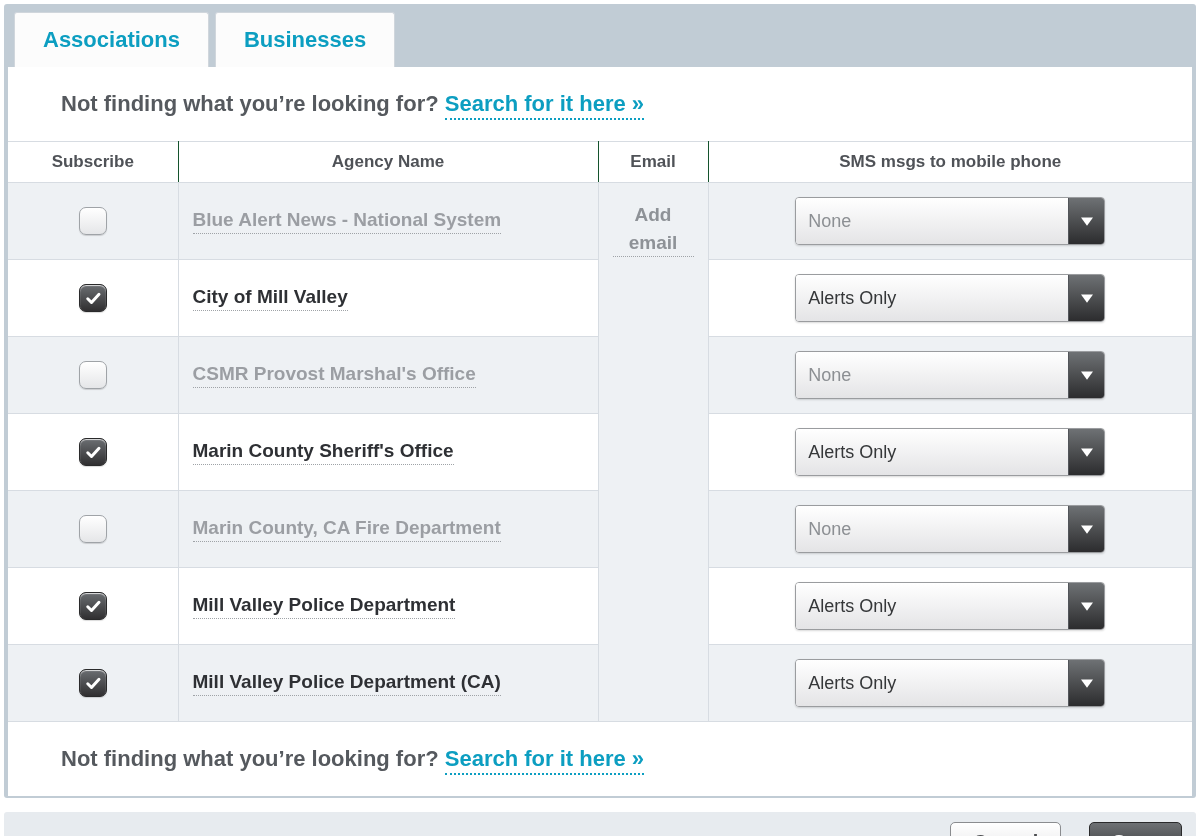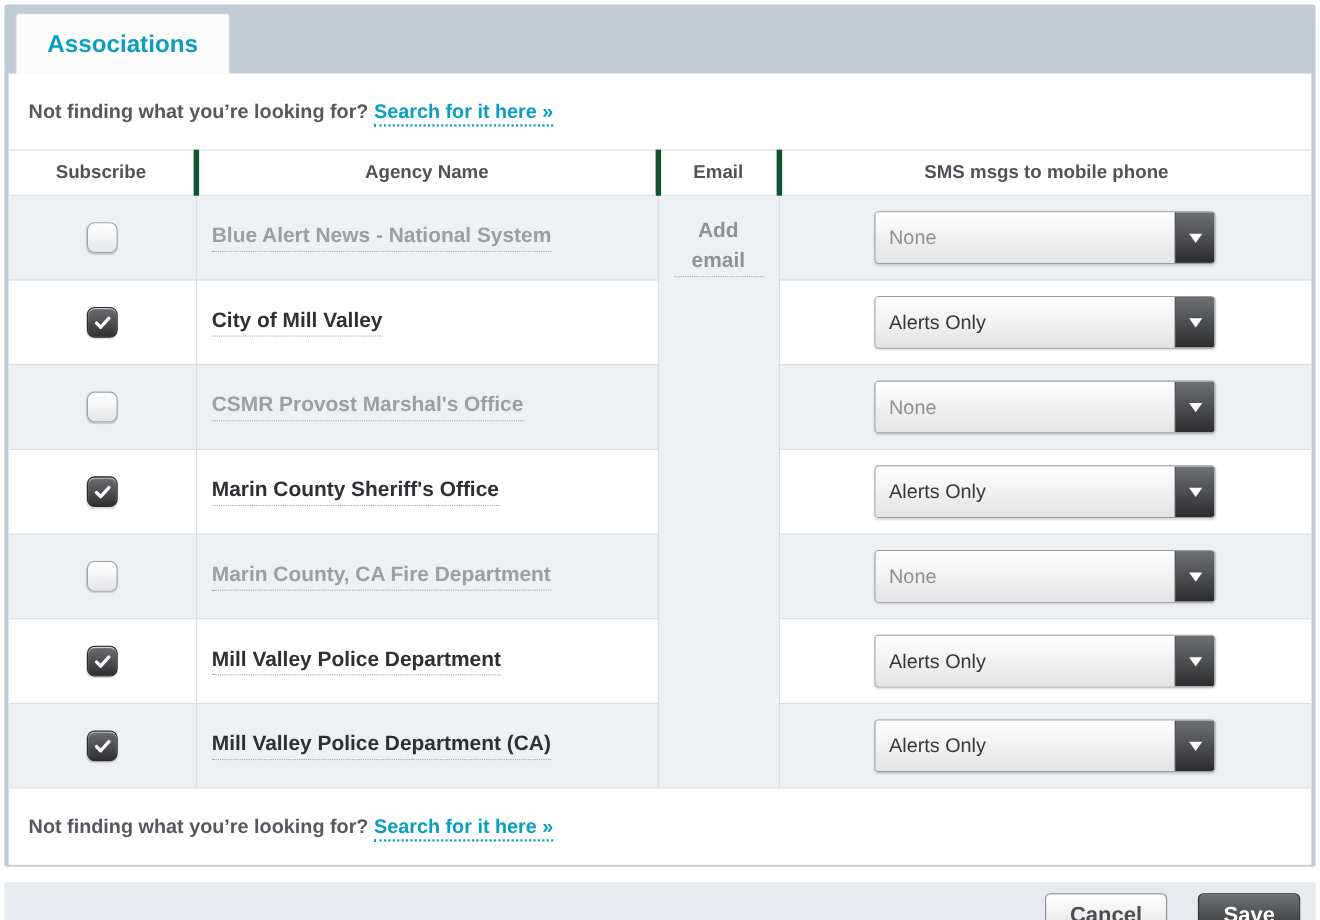--- a/index.html
+++ b/index.html
@@ -35,43 +35,44 @@
       color: #2d2f33;
       background: #ffffff;
     }
     .content-bg {
       background: #ffffff;
       margin: 0 2px;
     }
     .search-line {
       background: #ffffff;
       padding: 24px 18px;
-      font-size: 18px;
+      font-size: 22px;
       font-weight: 700;
       color: #55595e;
+      margin-left: 35px;
     }
     .search-link {
       color: #0c9ec1;
       border-bottom: 2px dotted #0c9ec1;
       padding-bottom: 2px;
       cursor: pointer;
     }
     table.grid {
       width: 100%;
       border-collapse: collapse;
       background: #ffffff;
       border-top: 1px solid #d7dce2;
     }
     table.grid th {
       font-size: 17px;
       font-weight: 700;
       color: #4f5257;
       padding: 10px 8px;
       border-bottom: 1px solid #d7dce2;
-      border-right: 5px solid #14532d;
+      border-right: 1px solid #14532d;
       text-align: center;
     }
     table.grid th:last-child { border-right: none; }
     table.grid td {
       padding: 14px 14px;
       border-bottom: 1px solid #d7dce2;
       border-right: 1px solid #d7dce2;
       vertical-align: middle;
       font-size: 19px;
     }
@@ -183,20 +184,21 @@
       border: 1px solid #2a2a2b;
     }
   </style>
 </head>
 <body>
 
 <div class="panel">
 
   <div class="tabs-row">
     <div class="tab">Associations</div>
+    <div class="tab">Businesses</div>
   </div>
 
   <div class="content-bg">
 
     <div class="search-line">
       <span>Not finding what you’re looking for? </span><span class="search-link">Search for it here »</span>
     </div>
 
     <table class="grid">
       <thead>

